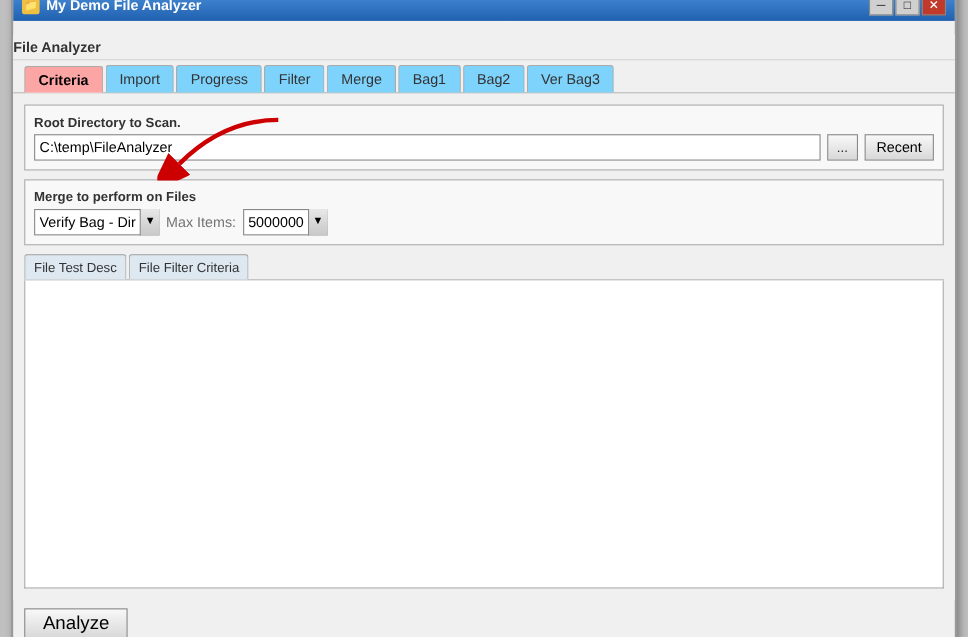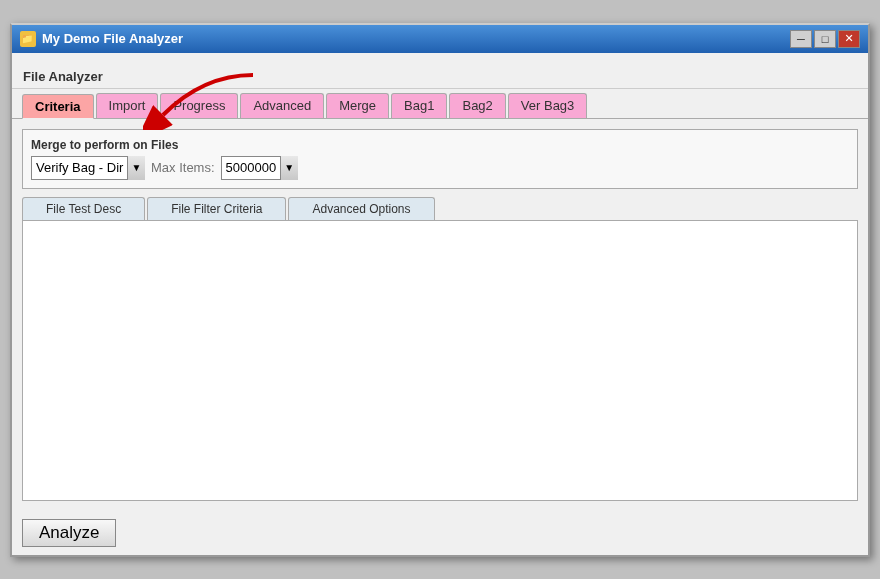--- a/index.html
+++ b/index.html
@@ -78,40 +78,40 @@
       cursor: pointer;
     }
 
     .title-btn.close-btn {
       background: #c0392b;
       color: white;
     }
 
     .menu-bar {
       background: #f0f0f0;
-      padding: 4px 11px;
+      padding: 4px 0;
       border-bottom: 1px solid #ccc;
       font-weight: bold;
       font-size: 13px;
       color: #333;
       margin-top: 12px;
     }
 
     .tab-bar {
       display: flex;
       background: #f0f0f0;
       border-bottom: 1px solid #aaa;
       padding: 4px 10px 0 10px;
     }
 
     .tab {
       padding: 4px 12px;
       border: 1px solid #aaa;
       border-bottom: none;
-      background: #f9a8d4;
+      background: #7dd3fc;
       cursor: pointer;
       margin-right: 2px;
       color: #333;
       border-radius: 3px 3px 0 0;
     }
 
     .tab.active {
       background: #fca5a5;
       border-bottom: 1px solid #f0f0f0;
       font-weight: bold;
@@ -213,21 +213,21 @@
       font-size: 10px;
     }
 
     .inner-tabs {
       display: flex;
       border-bottom: 1px solid #aaa;
       margin-bottom: 0;
     }
 
     .inner-tab {
-      padding: 4px 23px;
+      padding: 4px 8px;
       border: 1px solid #aaa;
       border-bottom: none;
       background: #dde8f0;
       cursor: pointer;
       margin-right: 2px;
       color: #333;
       border-radius: 3px 3px 0 0;
       font-size: 12px;
     }
 
@@ -298,29 +298,37 @@
   </div>
 
   <div class="menu-bar">
     <span>File Analyzer</span>
   </div>
 
   <div class="tab-bar">
     <div class="tab active">Criteria</div>
     <div class="tab">Import</div>
     <div class="tab">Progress</div>
-    <div class="tab">Advanced</div>
+    <div class="tab">Filter</div>
     <div class="tab">Merge</div>
     <div class="tab">Bag1</div>
     <div class="tab">Bag2</div>
     <div class="tab">Ver Bag3</div>
   </div>
 
   <div class="content">
 
+    <div class="group-box">
+      <div class="section-label">Root Directory to Scan.</div>
+      <div class="row">
+        <input class="text-input" type="text" value="C:\temp\FileAnalyzer" style="">
+        <button class="btn">...</button>
+        <button class="btn-recent">Recent</button>
+      </div>
+    </div>
 
     <div class="group-box arrow-container">
       <div class="section-label">Merge to perform on Files</div>
       <div class="action-row">
 
         <svg class="red-arrow" width="120" height="60" viewBox="0 0 120 60">
           <defs>
             <marker id="arrowhead" markerWidth="10" markerHeight="7" refX="0" refY="3.5" orient="auto">
               <polygon points="0 0, 10 3.5, 0 7" fill="#cc0000"></polygon>
             </marker>
@@ -348,21 +356,20 @@
           </select>
           <div class="select-arrow">▼</div>
         </div>
       </div>
     </div>
 
     <div>
       <div class="inner-tabs">
         <div class="inner-tab">File Test Desc</div>
         <div class="inner-tab">File Filter Criteria</div>
-        <div class="inner-tab">Advanced Options</div>
       </div>
       <div class="inner-content">
         
       </div>
     </div>
 
   </div>
 
   <div class="bottom-bar">
     <button class="analyze-btn">Analyze</button>

